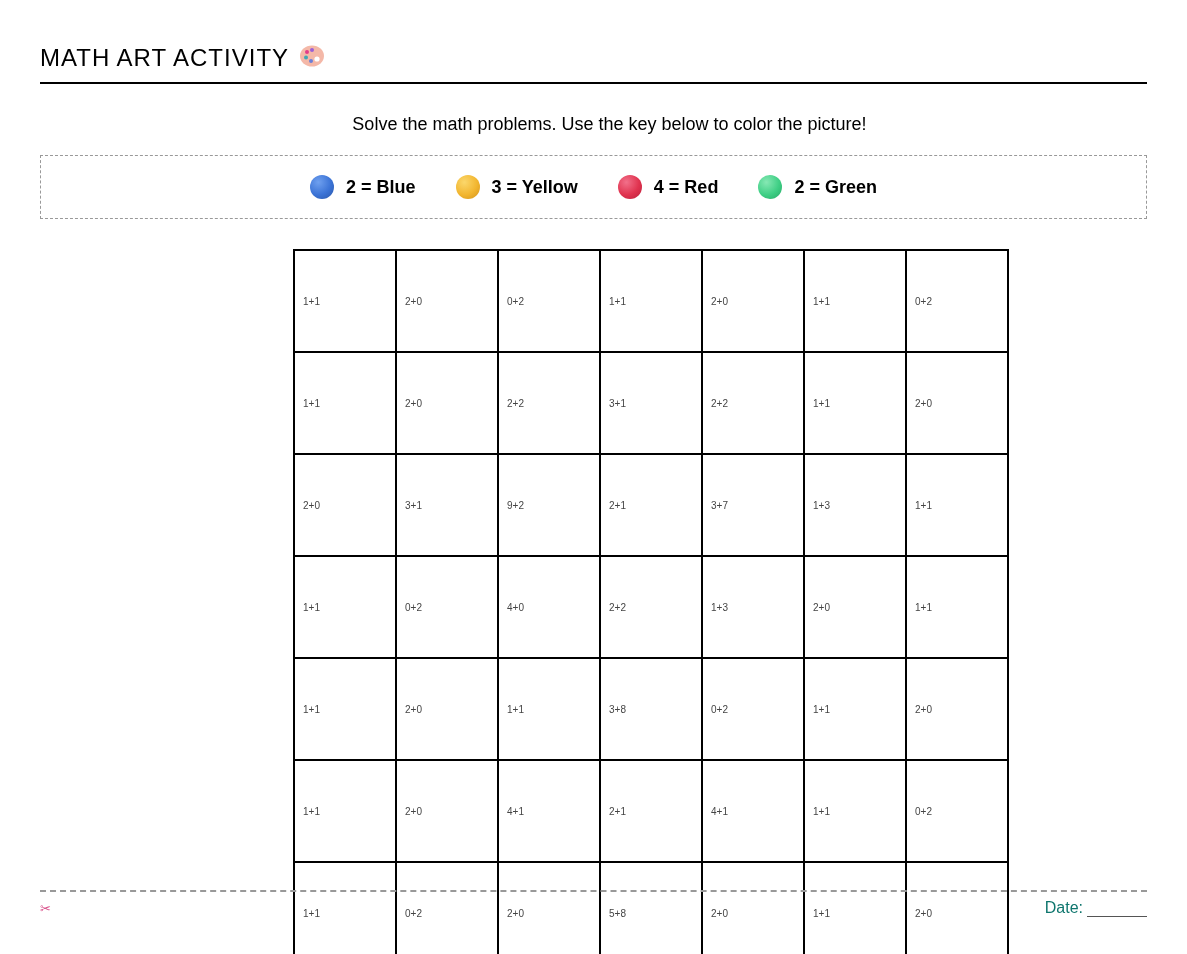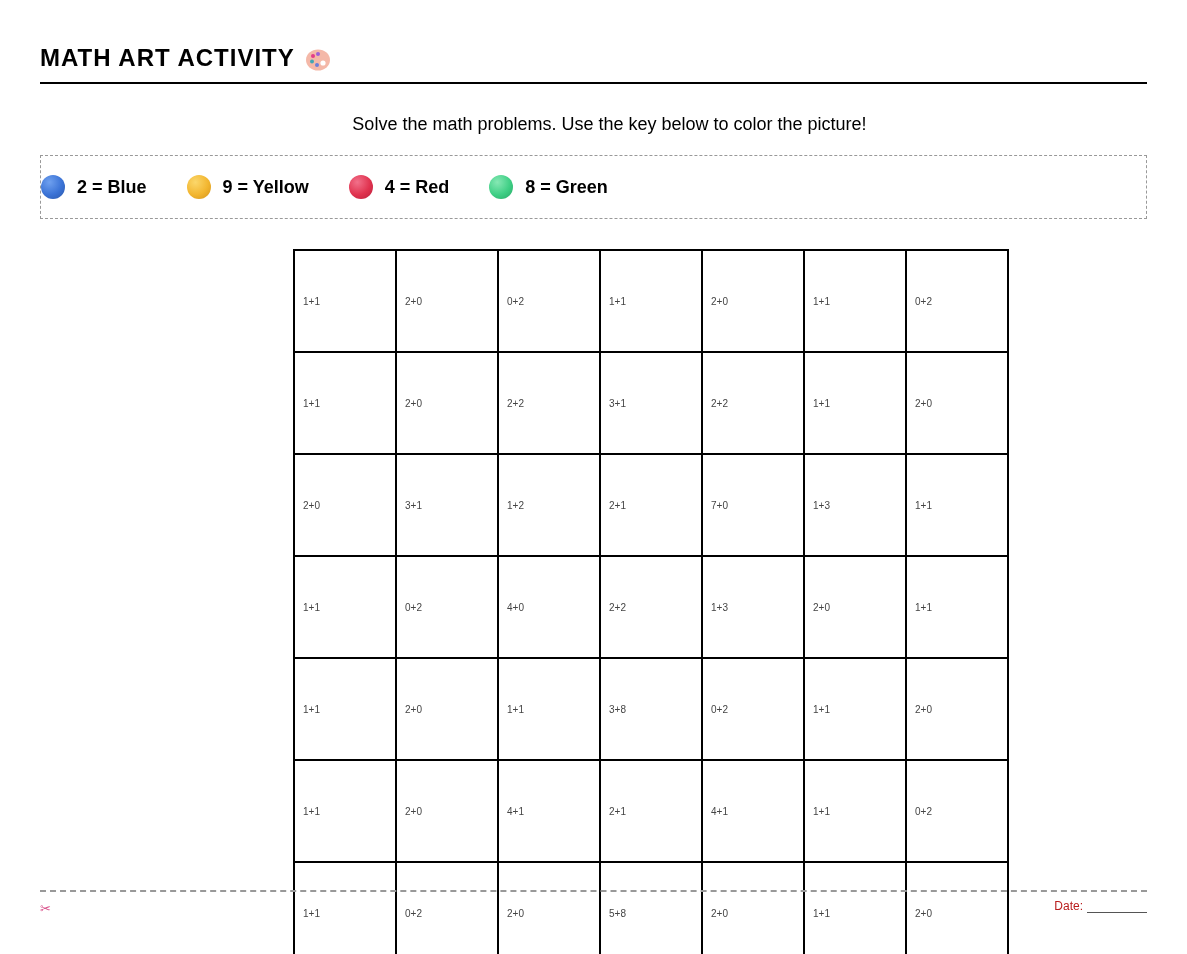--- a/index.html
+++ b/index.html
@@ -1,32 +1,32 @@
 <!DOCTYPE html>
 <html><head>
 <meta charset="utf-8">
 <style>
   html, body { margin: 0; padding: 0; background: #ffffff; }
   body { width: 1187px; height: 954px; position: relative; font-family: "Liberation Sans", sans-serif; color: #000; }
   .page { position: absolute; left: 40px; top: 0; width: 1107px; }
   .header { position: absolute; left: 0; top: 40px; width: 1107px; height: 42px; border-bottom: 2px solid #000; }
-  .title { position: absolute; left: 0; top: 4px; font-size: 24px; font-weight: bold; letter-spacing: 1px; white-space: nowrap; display: flex; align-items: flex-end; }
+  .title { position: absolute; left: 0; top: 4px; font-size: 24px; font-weight: normal; letter-spacing: 1px; white-space: nowrap; display: flex; align-items: flex-start; }
   .palette { display: inline-block; margin-left: 10px; width: 26px; height: 24px; }
   .name-wrap { position: absolute; right: 0; top: 10px; font-size: 18px; display: flex; align-items: flex-end; }
   .name-line { display: inline-block; width: 200px; border-bottom: 1px solid #000; margin-left: 5px; height: 16px; }
   .instructions { position: absolute; left: 16px; top: 114px; width: 1107px; text-align: center; font-size: 18px; }
-  .key-box { position: absolute; left: 0; top: 155px; width: 1105px; height: 62px; border: 1px dashed #999; display: flex; align-items: center; gap: 40px; }
+  .key-box { position: absolute; left: 0; top: 155px; width: 1105px; height: 62px; border: 1px dashed #999; display: flex; justify-content: center; align-items: center; gap: 40px; }
   .key-item { display: flex; align-items: center; font-size: 18px; font-weight: bold; }
   .ball { width: 24px; height: 24px; border-radius: 50%; margin-right: 12px; }
   .grid { position: absolute; left: 253px; top: 249px; border-collapse: collapse; }
   .grid td { width: 84px; height: 84px; border: 2px solid #000; text-align: left; vertical-align: middle; font-size: 10px; color: #444; padding: 8px; }
   .footer { position: absolute; left: 0; top: 890px; width: 1107px; border-top: 2px dashed #999; }
   .note { position: absolute; left: 0; top: 9px; font-size: 12px; color: #555; display: flex; align-items: center; white-space: nowrap; }
   .scissor { color: #d9508a; font-size: 13px; margin-right: 5px; }
-  .date { position: absolute; right: 0; top: 7px; font-size: 12px; color: #b91c1c; display: flex; align-items: flex-end; }
+  .date { position: absolute; right: 0; top: 7px; font-size: 16px; color: #0f766e; display: flex; align-items: flex-end; }
   .date-line { display: inline-block; width: 60px; border-bottom: 1px solid #555; margin-left: 4px; height: 12px; }
 </style>
 </head>
 <body>
 
 <div class="page">
   <div class="header">
     <div class="title">
       <span>MATH ART ACTIVITY</span>
       <svg class="palette" viewBox="0 0 26 24">
@@ -42,29 +42,29 @@
 
   <div class="instructions">Solve the math problems. Use the key below to color the picture!</div>
 
   <div class="key-box">
     <div class="key-item">
       <span class="ball" style="background: radial-gradient(circle at 35% 30%, #6fa0ef, #3b73d6 55%, #2a56a8);"></span>
       <span>2 = Blue</span>
     </div>
     <div class="key-item">
       <span class="ball" style="background: radial-gradient(circle at 35% 30%, #fbd76b, #f2b630 55%, #d3921a);"></span>
-      <span>9 = Yellow</span>
+      <span>3 = Yellow</span>
     </div>
     <div class="key-item">
       <span class="ball" style="background: radial-gradient(circle at 35% 30%, #f2708a, #e0334f 55%, #b91f3b);"></span>
       <span>4 = Red</span>
     </div>
     <div class="key-item">
       <span class="ball" style="background: radial-gradient(circle at 35% 30%, #86e8b4, #3fcf85 55%, #27a866);"></span>
-      <span>8 = Green</span>
+      <span>2 = Green</span>
     </div>
   </div>
 
   <table class="grid">
     <tbody>
       <tr>
         <td>1+1</td>
         <td>2+0</td>
         <td>0+2</td>
         <td>1+1</td>
@@ -77,23 +77,23 @@
         <td>2+0</td>
         <td>2+2</td>
         <td>3+1</td>
         <td>2+2</td>
         <td>1+1</td>
         <td>2+0</td>
       </tr>
       <tr>
         <td>2+0</td>
         <td>3+1</td>
-        <td>1+2</td>
+        <td>9+2</td>
         <td>2+1</td>
-        <td>7+0</td>
+        <td>3+7</td>
         <td>1+3</td>
         <td>1+1</td>
       </tr>
       <tr>
         <td>1+1</td>
         <td>0+2</td>
         <td>4+0</td>
         <td>2+2</td>
         <td>1+3</td>
         <td>2+0</td>

